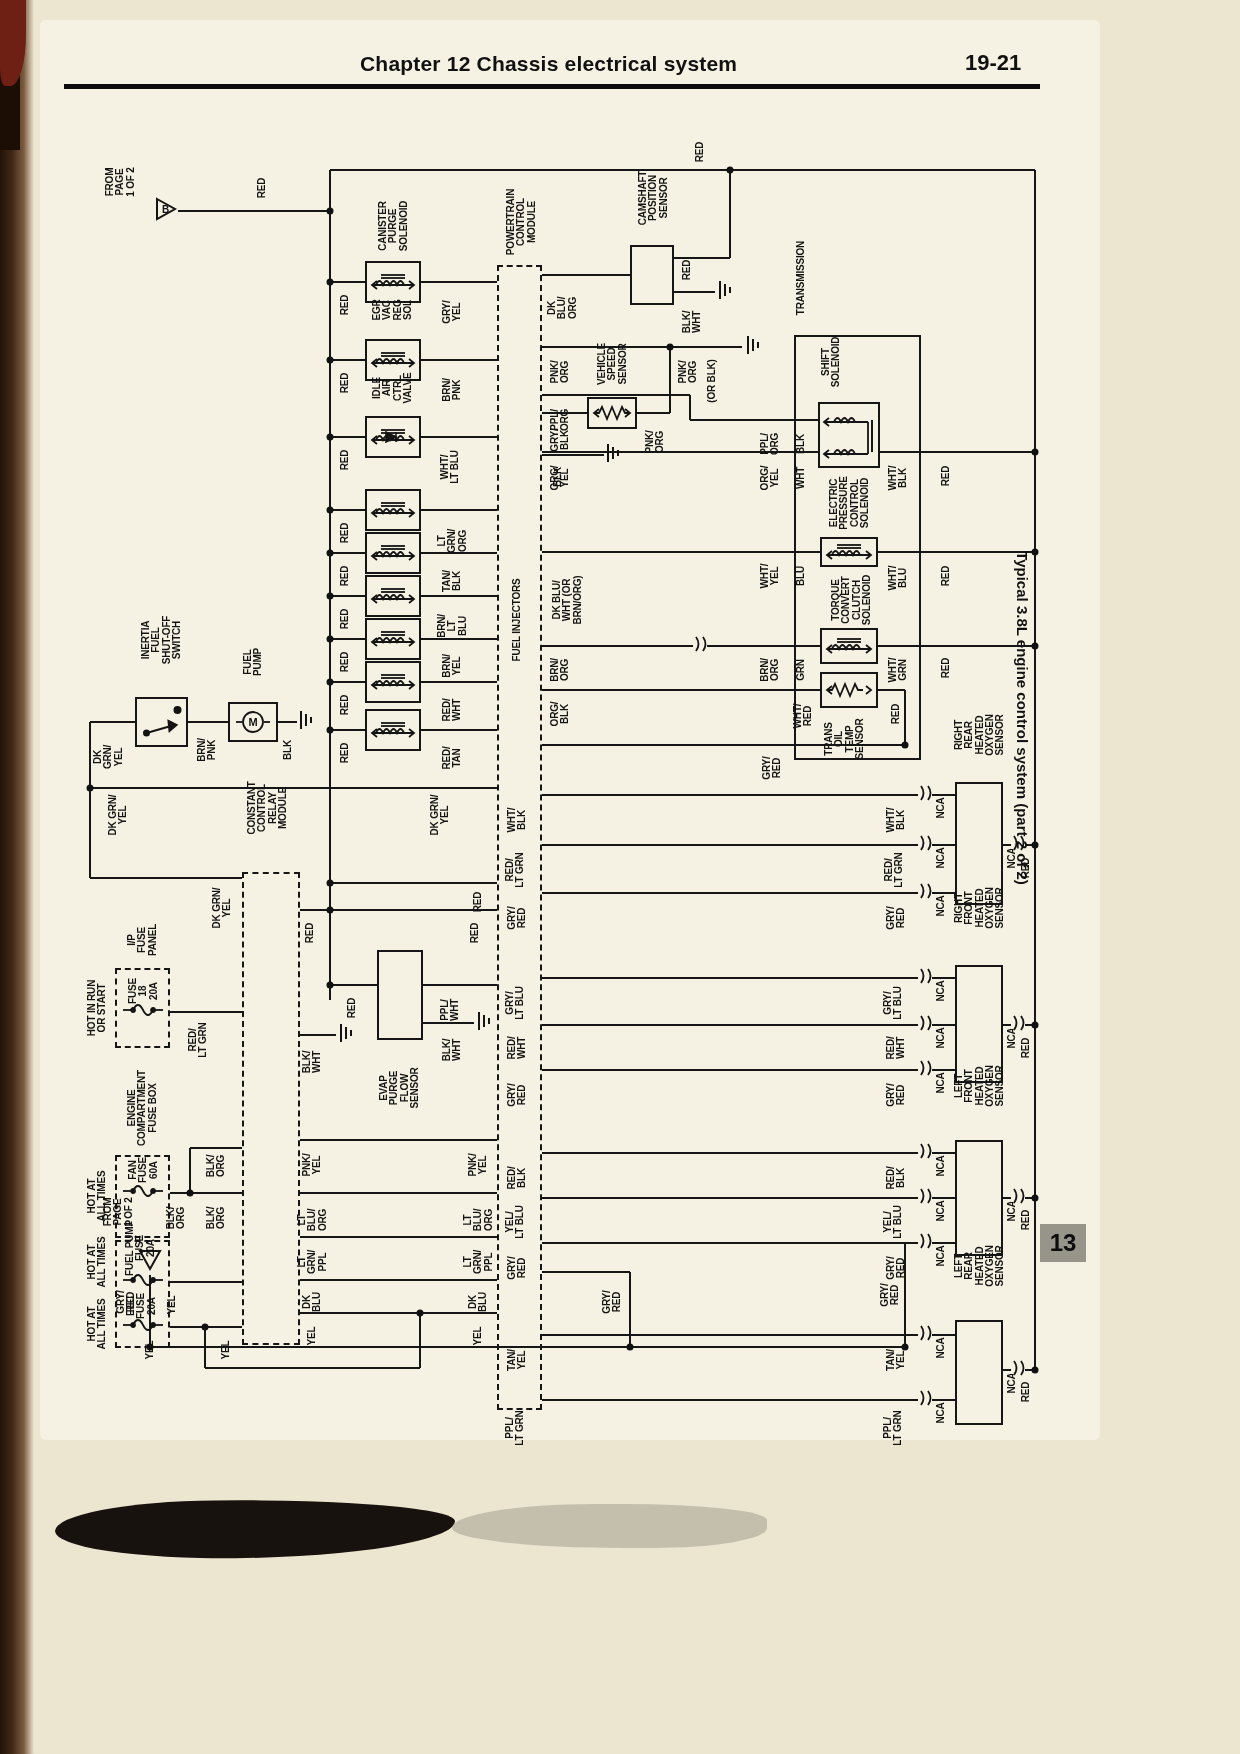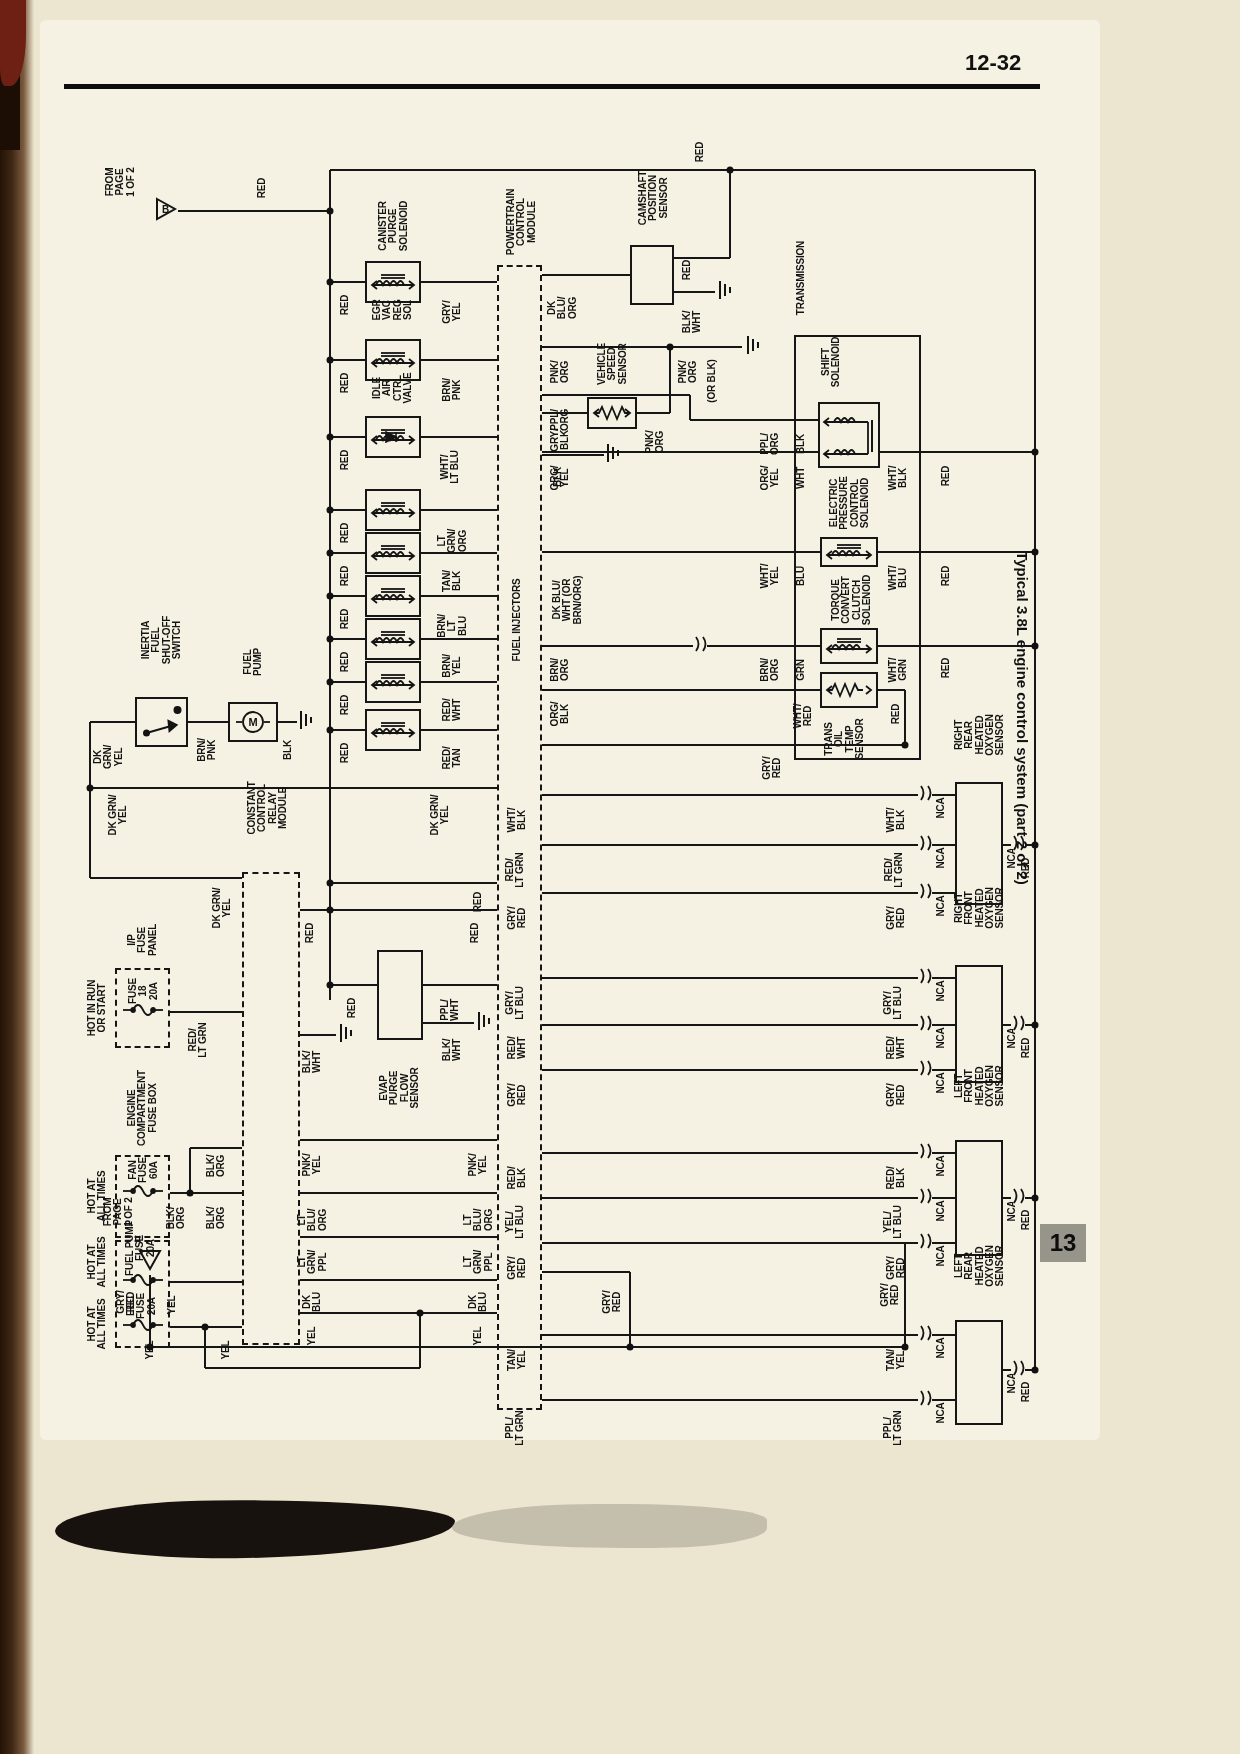--- a/index.html
+++ b/index.html
@@ -38,21 +38,22 @@
 </style>
 </head>
 <body>
 
 <div id="page">
   <div id="paper"></div>
   <div id="binding"></div>
   <div id="binding-top"></div>
   <div id="corner-mark"></div>
 
-  <div class="hdr-page">12-32</div>
+  <div class="hdr-title">Chapter 12   Chassis electrical system</div>
+  <div class="hdr-page">19-21</div>
   <div class="hdr-rule"></div>
 
   <div id="diagram">
       <div class="wire" style="left: 330px; top: 169px; width: 705px; height: 2px;"></div>
       <div class="wire" style="left: 329px; top: 170px; width: 2px; height: 830px;"></div>
       <div class="wire" style="left: 1034px; top: 170px; width: 2px; height: 1200px;"></div>
       <div class="wire" style="left: 150px; top: 1346px; width: 755px; height: 2px;"></div>
       <div class="wire" style="left: 178px; top: 210px; width: 152px; height: 2px;"></div>
       <div class="wire" style="left: 149px; top: 1275px; width: 2px; height: 72px;"></div>
       <div class="wire" style="left: 330px; top: 281px; width: 35px; height: 2px;"></div>

